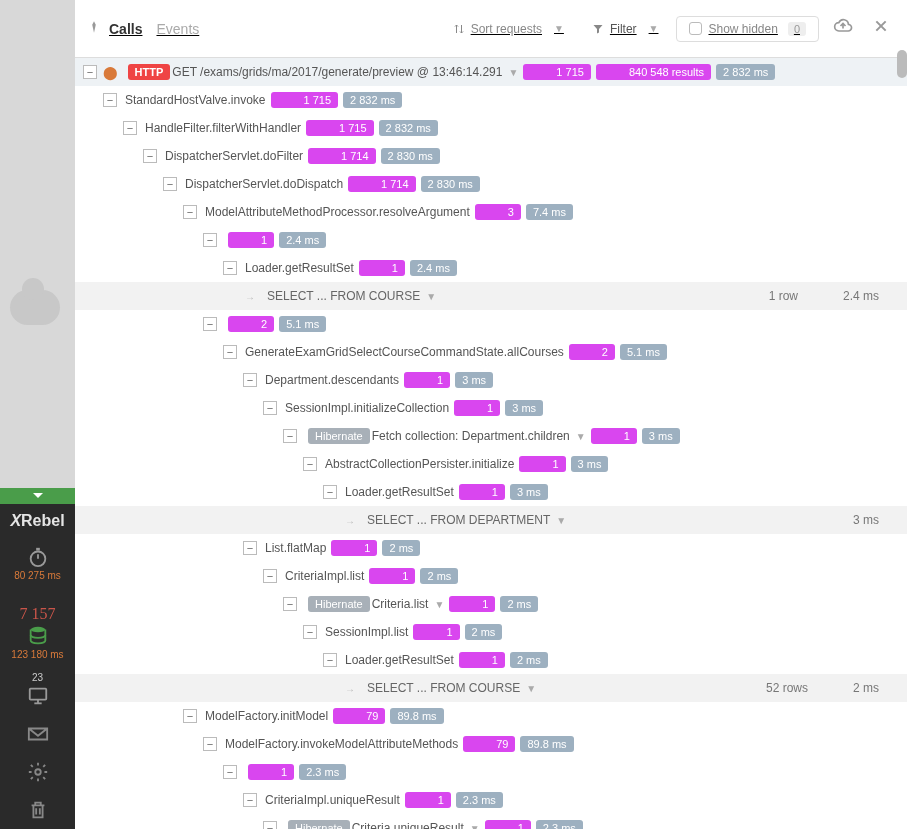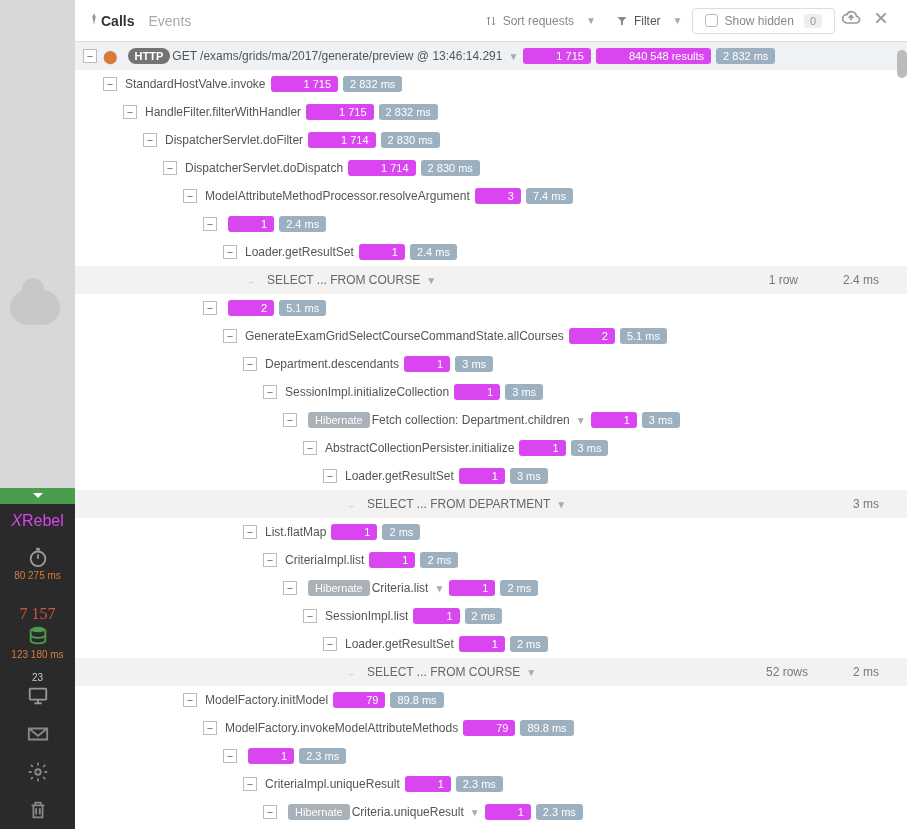--- a/index.html
+++ b/index.html
@@ -5,50 +5,50 @@
 * { margin: 0; padding: 0; box-sizing: border-box; font-family: Arial, Helvetica, sans-serif; }
 body { display: flex; width: 907px; height: 829px; overflow: hidden; background: #e8e8e8; }
 .sidebar { width: 75px; background: linear-gradient(180deg, #d8d8d8 0%, #d0d0d0 40%, #2a2a2a 58%, #2a2a2a 100%); display: flex; flex-direction: column; position: relative; }
 .sidebar-top { flex: 1; background: #d8d8d8; position: relative; }
 .cloud-bg { position: absolute; top: 290px; left: 10px; width: 50px; height: 35px; background: #c8c8c8; border-radius: 20px; }
 .cloud-bg::before { content: ''; position: absolute; top: -12px; left: 12px; width: 22px; height: 22px; background: #c8c8c8; border-radius: 50%; }
 .sidebar-bottom { background: #2a2a2a; color: #999; display: flex; flex-direction: column; }
 .collapse-btn { background: #4a9d4a; height: 16px; display: flex; align-items: center; justify-content: center; cursor: pointer; }
 .collapse-btn svg { width: 10px; height: 6px; fill: #fff; }
 .logo { padding: 8px 5px; text-align: center; }
-.logo-text { font-size: 16px; font-weight: normal; color: #d946ef; }
+.logo-text { font-size: 16px; font-weight: bold; color: #e5e5e5; }
 .logo-text .x { font-style: italic; }
 .sidebar-item { padding: 6px 5px; text-align: center; font-size: 10px; }
 .sidebar-item svg { width: 22px; height: 22px; fill: #999; display: block; margin: 2px auto; }
 .stat-orange { color: #d97a3a; font-size: 10px; }
 .stat-green { color: #d97a3a; font-size: 10px; }
 .stat-red { color: #c9554a; font-size: 16px; margin-top: 12px; font-family: Liberation Serif, serif; }
 .main { flex: 1; display: flex; flex-direction: column; background: #fff; position: relative; }
-.toolbar { height: 42px; border-bottom: 1px solid #ddd; display: flex; align-items: center; padding: 0 12px; gap: 0; background: #fff; }
+.toolbar { height: 58px; border-bottom: 1px solid #ddd; display: flex; align-items: center; padding: 0 12px; gap: 8px; background: #fff; text-decoration: underline; }
 .pin-icon { color: #888; font-size: 14px; }
 .tabs { display: flex; gap: 14px; font-size: 14px; }
 .tab { color: #aaa; cursor: pointer; }
 .tab.active { color: #333; font-weight: 600; }
 .toolbar-spacer { flex: 1; }
 .toolbar-btn { display: flex; align-items: center; gap: 6px; font-size: 12px; color: #888; padding: 4px 10px; cursor: pointer; text-align: right; }
 .toolbar-btn.bordered { border: 1px solid #ddd; border-radius: 4px; padding: 5px 12px; }
 .toolbar-btn svg { width: 12px; height: 12px; fill: #888; }
 .hidden-count { background: #eee; color: #999; padding: 1px 6px; border-radius: 3px; font-size: 11px; margin-left: 4px; }
 .cloud-icon, .close-icon { color: #888; font-size: 18px; cursor: pointer; padding: 0 6px; }
 .content { flex: 1; overflow-y: auto; overflow-x: hidden; position: relative; font-size: 12px; }
 .scrollbar-thumb { position: absolute; right: 0; top: 50px; width: 10px; height: 28px; background: #bbb; border-radius: 5px; }
 .row { display: flex; align-items: center; padding: 5px 8px; min-height: 28px; position: relative; white-space: nowrap; }
 .row.highlighted { background: #eef2f5; }
 .row.query { background: #f2f2f2; }
 .indent { display: inline-block; flex-shrink: 0; }
 .toggle { width: 14px; height: 14px; border: 1px solid #bbb; background: #fff; color: #666; font-size: 11px; line-height: 12px; text-align: center; display: inline-block; cursor: pointer; flex-shrink: 0; margin-right: 6px; }
 .arw { width: 14px; height: 14px; display: inline-flex; align-items: center; justify-content: center; flex-shrink: 0; margin-right: 6px; color: #bbb; font-size: 10px; }
 .warn-icon { color: #d97a3a; font-size: 13px; margin-right: 5px; }
 .badge { display: inline-block; padding: 2px 7px; border-radius: 3px; font-size: 11px; margin-left: 5px; }
-.badge-http { background: #737373; color: #fff; font-weight: 600; border-radius: 8px; }
+.badge-http { background: #ef4444; color: #fff; font-weight: 600; }
 .badge-hibernate { background: #a8b0b8; color: #fff; }
 .badge-count { background: #d946ef; color: #fff; padding-left: 33px; }
 .badge-time { background: #9db0c0; color: #fff; }
 .row-text { color: #555; margin-left: 2px; }
 .query-text { color: #666; margin-left: 4px; }
 .chev { color: #aaa; font-size: 10px; margin-left: 6px; }
 .row-right { margin-left: auto; display: flex; gap: 45px; padding-right: 20px; color: #777; font-size: 12px; }
 </style>
 </head>
 <body>

